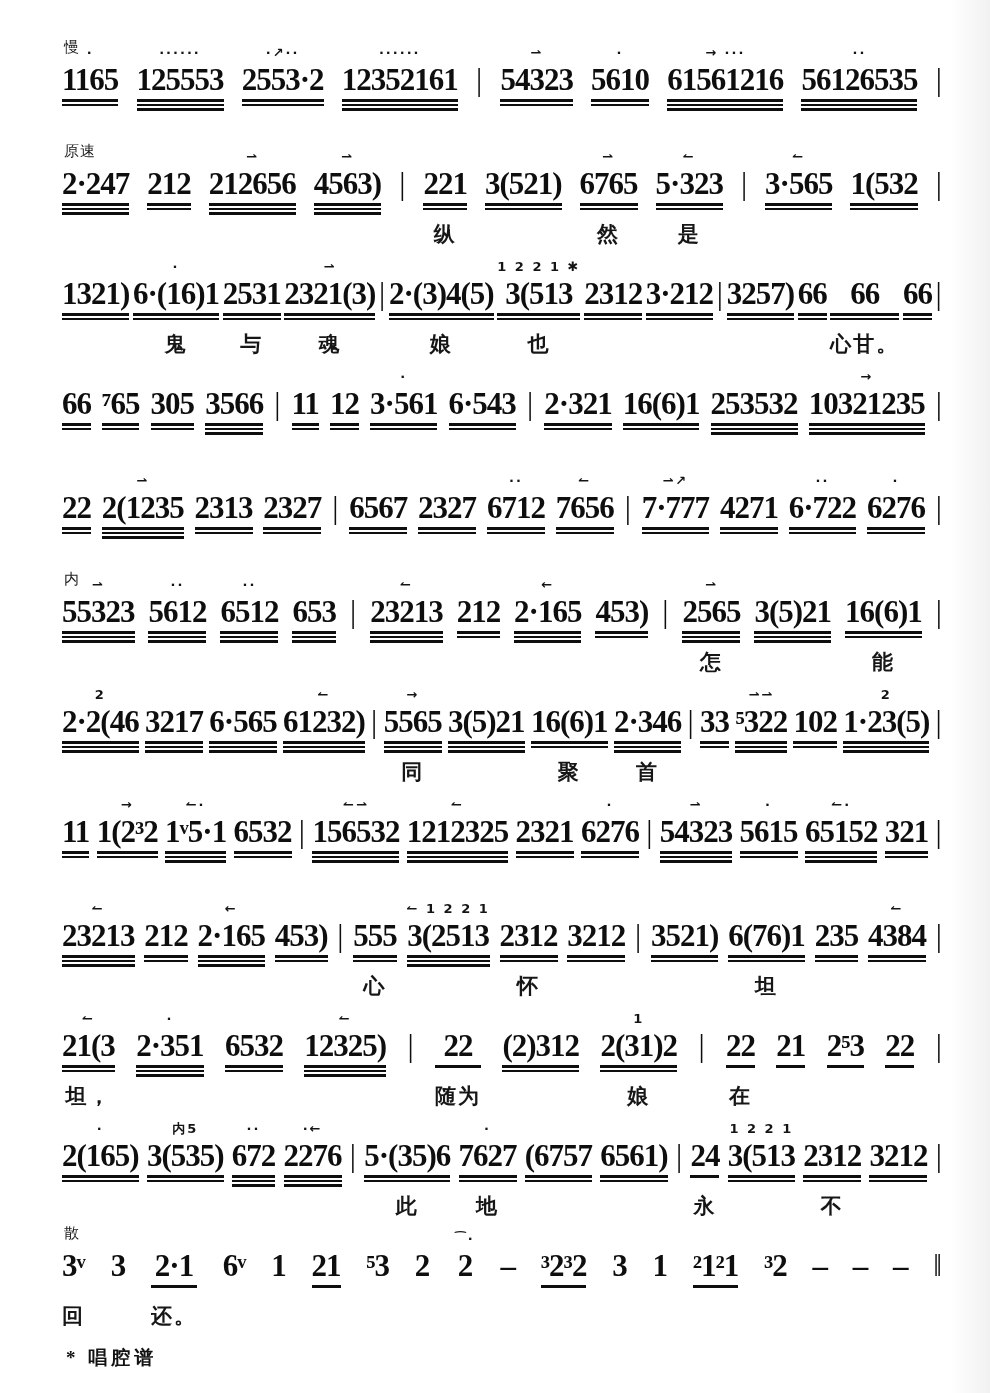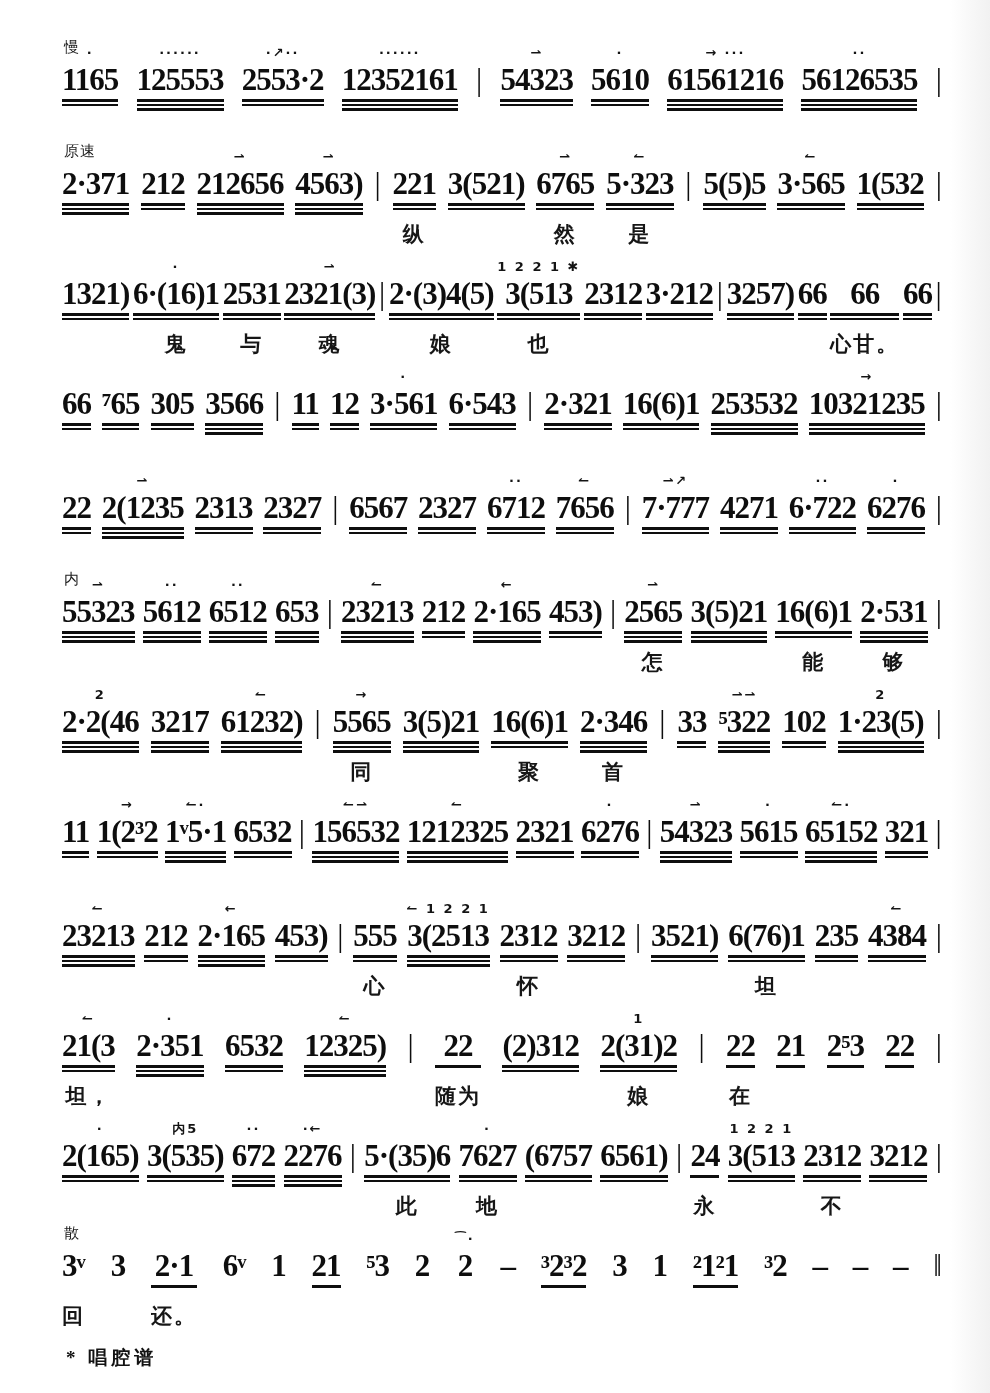--- a/index.html
+++ b/index.html
@@ -151,21 +151,21 @@
             <div class="digits">|</div>
             <div class="beams"></div>
           </div>
         </div>
       </div>
       <div class="line has-ly">
         <div class="linelabel">原速</div>
         <div class="music">
           <div class="group">
             <div class="above"></div>
-            <div class="digits">2·371</div>
+            <div class="digits">2·247</div>
             <div class="beams">
               <i></i>
               <i></i>
               <i></i>
             </div>
             <div class="lyric"></div>
           </div>
           <div class="group">
             <div class="above"></div>
             <div class="digits">212</div>
@@ -234,29 +234,20 @@
             <div class="beams">
               <i></i>
               <i></i>
             </div>
             <div class="lyric">是</div>
           </div>
           <div class="group bar">
             <div class="above"></div>
             <div class="digits">|</div>
             <div class="beams"></div>
-            <div class="lyric"></div>
-          </div>
-          <div class="group">
-            <div class="above"></div>
-            <div class="digits">5(5)5</div>
-            <div class="beams">
-              <i></i>
-              <i></i>
-            </div>
             <div class="lyric"></div>
           </div>
           <div class="group">
             <div class="above">↼</div>
             <div class="digits">3·565</div>
             <div class="beams">
               <i></i>
               <i></i>
             </div>
             <div class="lyric"></div>
@@ -757,30 +748,20 @@
           </div>
           <div class="group">
             <div class="above"></div>
             <div class="digits">16(6)1</div>
             <div class="beams">
               <i></i>
               <i></i>
             </div>
             <div class="lyric">能</div>
           </div>
-          <div class="group">
-            <div class="above"></div>
-            <div class="digits">2·531</div>
-            <div class="beams">
-              <i></i>
-              <i></i>
-              <i></i>
-            </div>
-            <div class="lyric">够</div>
-          </div>
           <div class="group bar">
             <div class="above"></div>
             <div class="digits">|</div>
             <div class="beams"></div>
             <div class="lyric"></div>
           </div>
         </div>
       </div>
       <div class="line has-ly">
         <div class="music">
@@ -790,20 +771,30 @@
             <div class="beams">
               <i></i>
               <i></i>
               <i></i>
             </div>
             <div class="lyric"></div>
           </div>
           <div class="group">
             <div class="above"></div>
             <div class="digits">3217</div>
+            <div class="beams">
+              <i></i>
+              <i></i>
+              <i></i>
+            </div>
+            <div class="lyric"></div>
+          </div>
+          <div class="group">
+            <div class="above"></div>
+            <div class="digits">6·565</div>
             <div class="beams">
               <i></i>
               <i></i>
               <i></i>
             </div>
             <div class="lyric"></div>
           </div>
           <div class="group">
             <div class="above">↼</div>
             <div class="digits">61232)</div>

